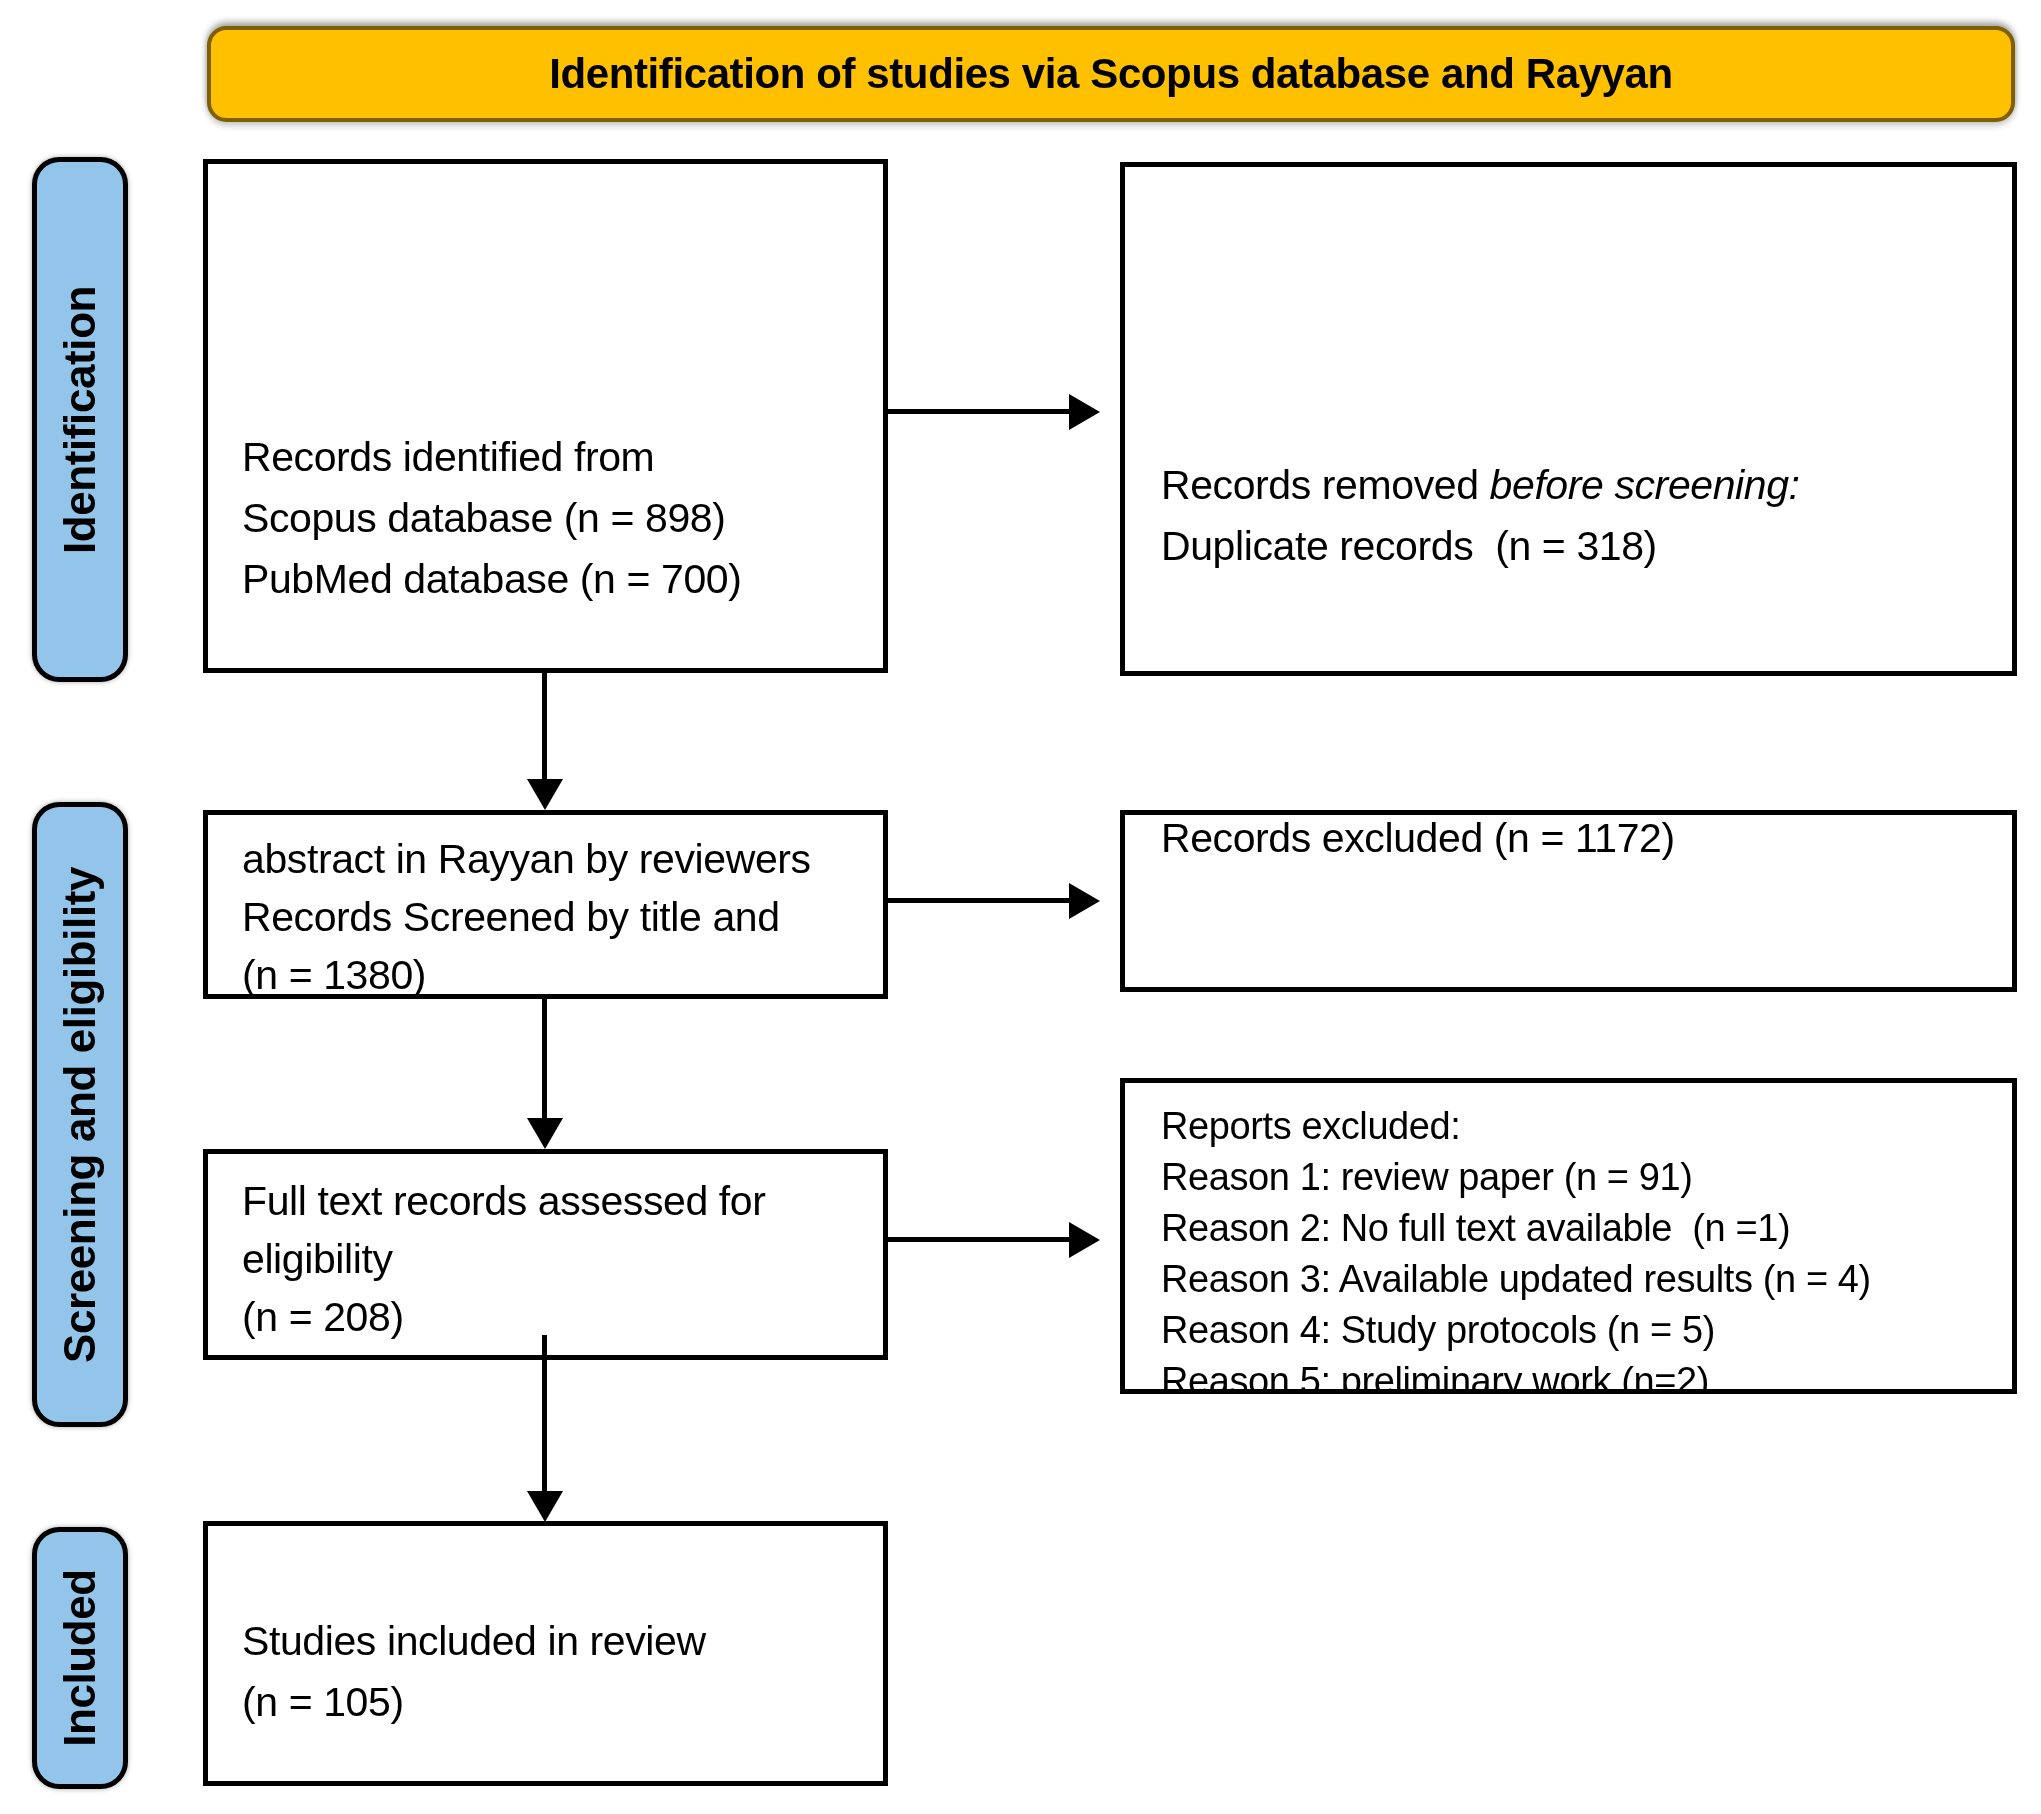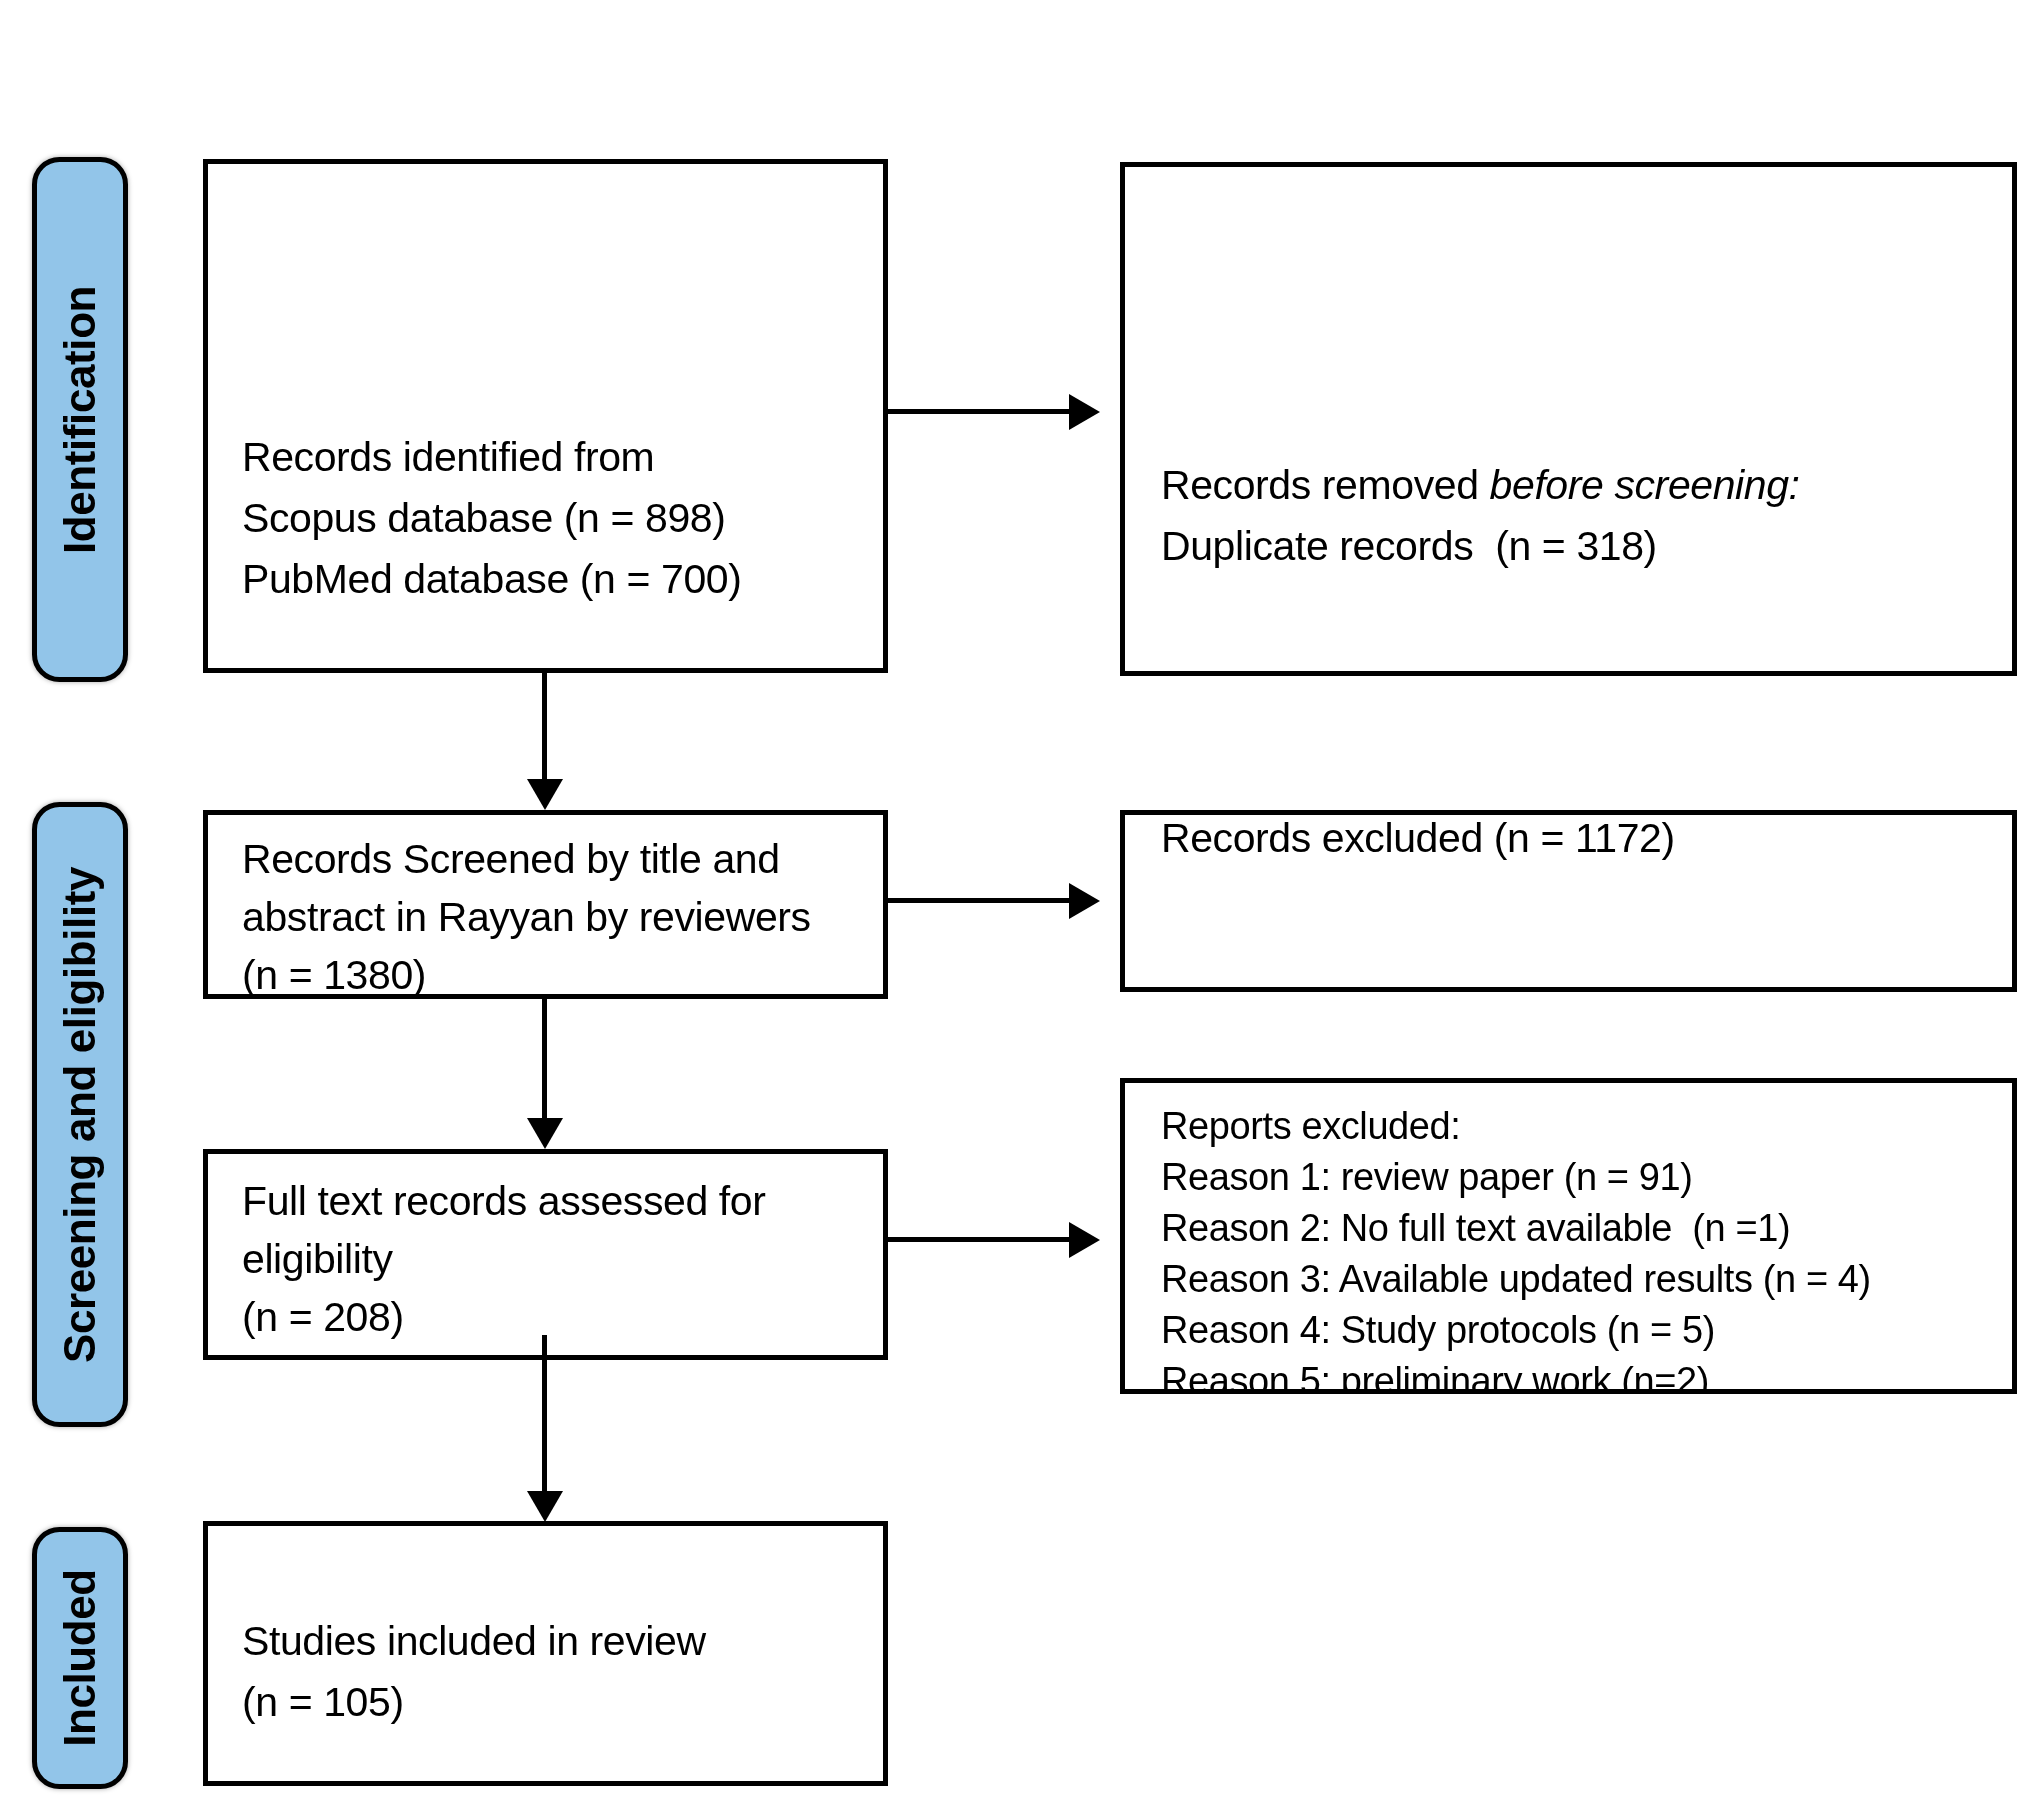--- a/index.html
+++ b/index.html
@@ -82,20 +82,23 @@
     border-left: 18px solid transparent;
     border-right: 18px solid transparent;
     border-top: 31px solid #000;
   }
 </style>
 </head>
 <body>
 
 <div class="canvas">
 
+  <div class="banner">
+    <div class="title">Identification of studies via Scopus database and Rayyan</div>
+  </div>
 
   <div class="stage stage-identification">
     <span class="rot">Identification</span>
   </div>
   <div class="stage stage-screening">
     <span class="rot">Screening and eligibility</span>
   </div>
   <div class="stage stage-included">
     <span class="rot">Included</span>
   </div>
@@ -105,22 +108,22 @@
     <div class="line">Scopus database (n = 898)</div>
     <div class="line">PubMed database (n = 700)</div>
   </div>
 
   <div class="fbox col-right box-removed">
     <div class="line"><span style="white-space: pre-wrap;">Records removed </span><i style="white-space: pre-wrap;">before screening:</i></div>
     <div class="line">Duplicate records  (n = 318)</div>
   </div>
 
   <div class="fbox col-left box-screened">
+    <div class="line">abstract in Rayyan by reviewers</div>
     <div class="line">Records Screened by title and</div>
-    <div class="line">abstract in Rayyan by reviewers</div>
     <div class="line">(n = 1380)</div>
   </div>
 
   <div class="fbox col-right box-excluded">
     <div class="line">Records excluded (n = 1172)</div>
   </div>
 
   <div class="fbox col-left box-fulltext">
     <div class="line">Full text records assessed for</div>
     <div class="line">eligibility</div>

